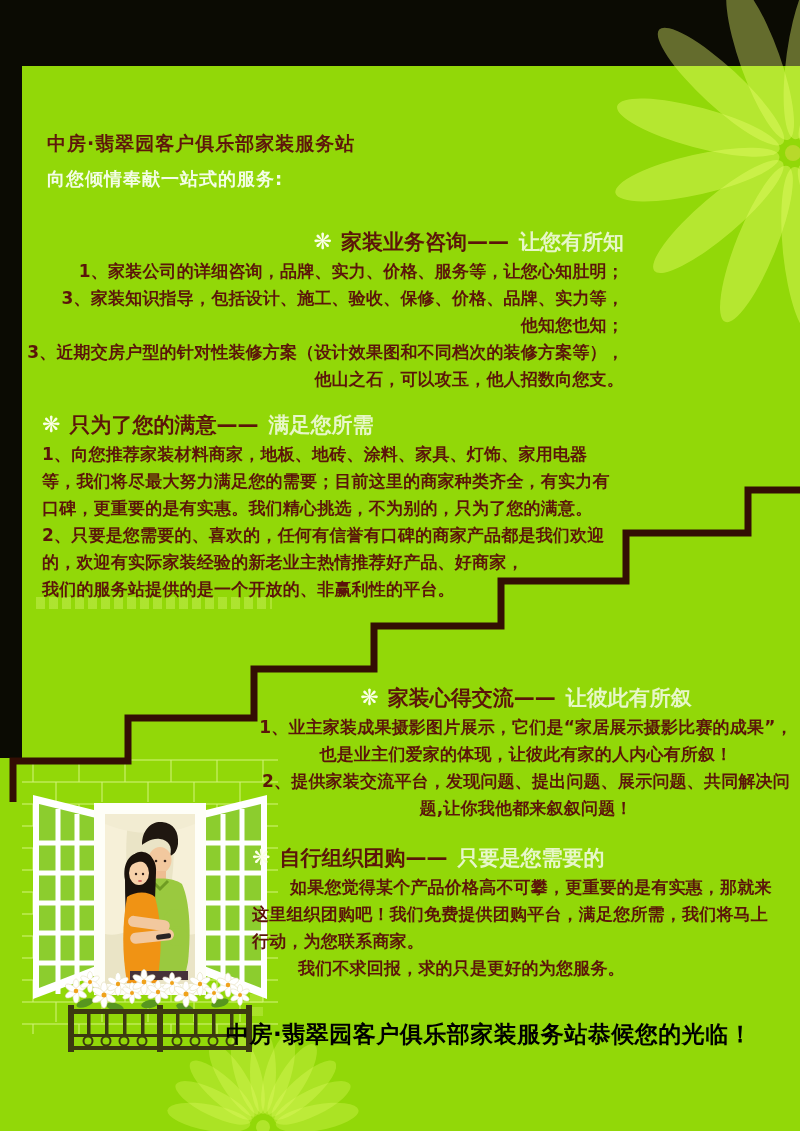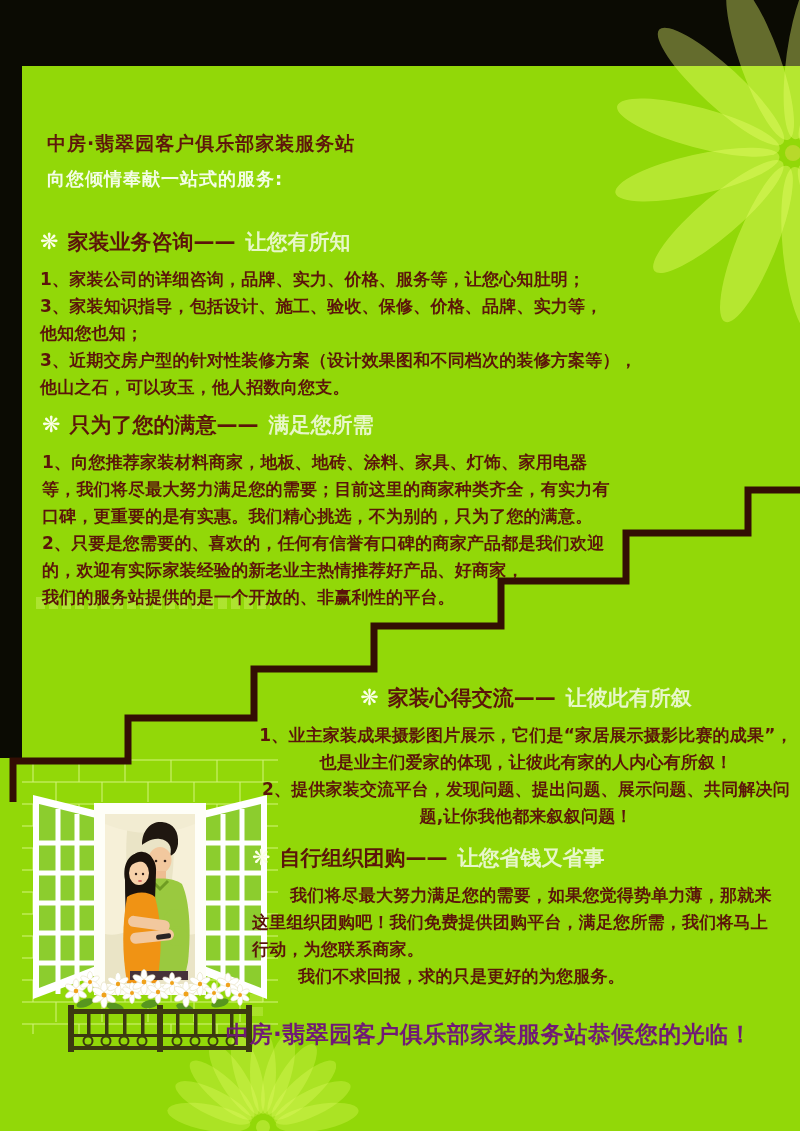--- a/index.html
+++ b/index.html
@@ -19,32 +19,32 @@
   .page-subtitle {
     left:47px; top:167px; font-size:18px; letter-spacing:1px;
     color:#f3fde6; white-space:nowrap;
   }
 
   .section { position:absolute; color:#5b150a; }
   .sec-head { font-size:21px; height:30px; white-space:nowrap; }
   .head-icon { color:#fbffe6; font-size:22px; margin-right:9px; }
   .head-dark { color:#5b150a; }
   .head-light { color:#e7f7c8; margin-left:10px; }
-  .sec-body { font-size:17px; line-height:27px; letter-spacing:0.2px;margin-top:8px; }
+  .sec-body { font-size:17px; line-height:27px; letter-spacing:0.2px; }
   .bline { white-space:nowrap; }
-  #s1 { left:40px;  top:228px; width:600px; }
+  #s1 { left:24px;  top:228px; width:600px;text-align:right; }
   #s2 { left:42px;  top:411px; width:620px; }
   #s3 { left:252px; top:684px; width:548px;text-align:center; }
   #s4 { left:252px; top:844px; width:548px; }
   #s4 .bline.ind1 { text-indent:38px; }
   #s4 .bline.ind2 { text-indent:46px; }
 
   .footer-line {
     left:226px; top:1019px; font-size:23px; letter-spacing:0.5px;
-    color:#701a75; white-space:nowrap;
+    color:#000000; white-space:nowrap;
   }
 
   .mosaic-row { left:36px; top:597px; width:236px; height:12px;
     background:repeating-linear-gradient(90deg, rgba(236,255,140,.30) 0 9px, transparent 9px 13px); }
   .mosaic-col { left:250px; top:848px; width:13px; height:168px;
     background:repeating-linear-gradient(0deg, rgba(236,255,140,.25) 0 9px, transparent 9px 13px); }
 
   svg { display:block; }
 </style>
 </head>
@@ -258,24 +258,24 @@
     <div class="sec-body">
       <div class="bline">1、业主家装成果摄影图片展示，它们是“家居展示摄影比赛的成果”，</div>
       <div class="bline">也是业主们爱家的体现，让彼此有家的人内心有所叙！</div>
       <div class="bline">2、提供家装交流平台，发现问题、提出问题、展示问题、共同解决问</div>
       <div class="bline">题,让你我他都来叙叙问题！</div>
     </div>
   </div>
 
   <div class="section" id="s4">
     <div class="sec-head">
-      <span class="head-icon">❋</span><span class="head-dark">自行组织团购——</span><span class="head-light">让您省钱又省事</span>
-    </div>
-    <div class="sec-body">
-      <div class="bline ind1">我们将尽最大努力满足您的需要，如果您觉得势单力薄，那就来</div>
+      <span class="head-icon">❋</span><span class="head-dark">自行组织团购——</span><span class="head-light">只要是您需要的</span>
+    </div>
+    <div class="sec-body">
+      <div class="bline ind1">如果您觉得某个产品价格高不可攀，更重要的是有实惠，那就来</div>
       <div class="bline">这里组织团购吧！我们免费提供团购平台，满足您所需，我们将马上</div>
       <div class="bline">行动，为您联系商家。</div>
       <div class="bline ind2">我们不求回报，求的只是更好的为您服务。</div>
     </div>
   </div>
 
   <div class="abs footer-line">中房·翡翠园客户俱乐部家装服务站恭候您的光临！</div>
 
 </div>
 

